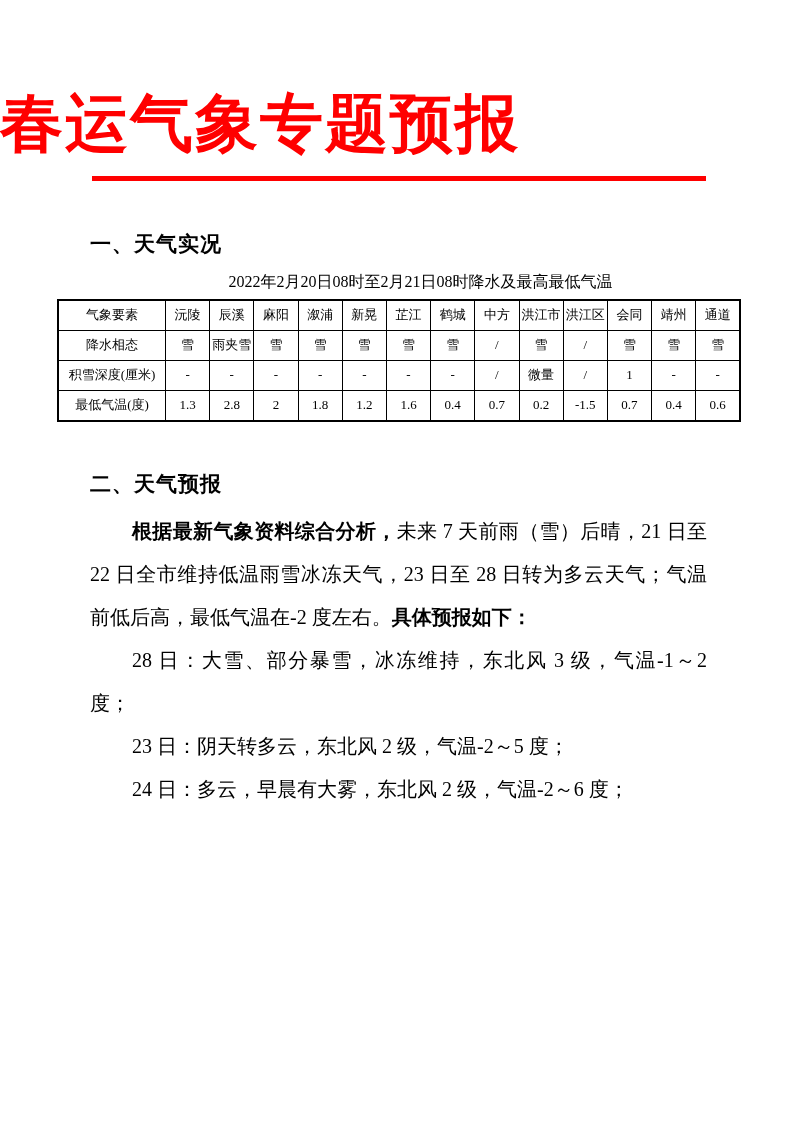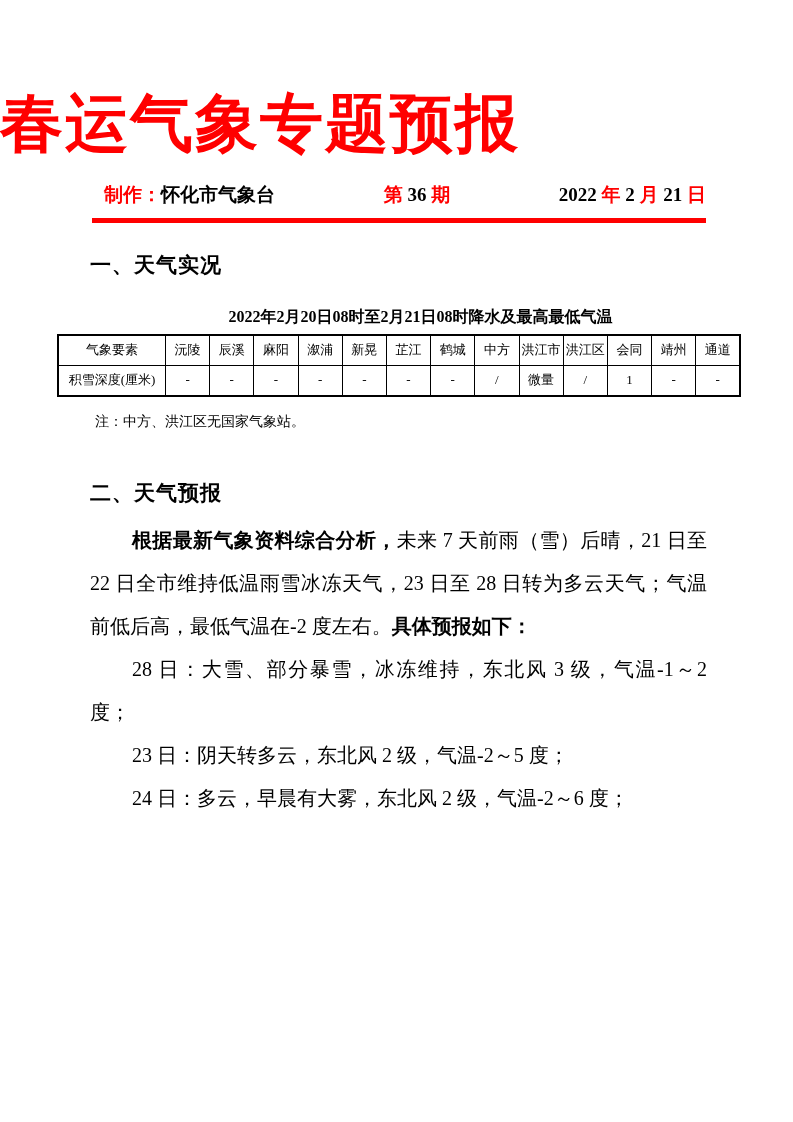--- a/index.html
+++ b/index.html
@@ -32,33 +32,33 @@
     white-space: pre;
   }
   .red { color: var(--accent); }
   .rule {
     height: 5px;
     background: var(--accent);
     margin: 10px 87px 0 92px;
   }
 
   .sec {
-    margin: 28px 0 0 90px;
+    margin: 49px 0 0 90px;
     font-size: 21px;
     font-weight: bold;
     font-family: "Liberation Sans", "DejaVu Sans", sans-serif;
     letter-spacing: 1px;
   }
   .sec2 { margin-top: 48px; }
 
   .tbl-title {
-    margin: 28px 0 0 0;
+    margin: 14px 0 0 0;
     text-align: center;
     font-size: 16px;
-    font-weight: bold;
+    font-weight: normal;
     padding-left: 48px;
   }
   table.wx {
     margin: 6px 0 0 57px;
     width: 684px;
     border-collapse: collapse;
     table-layout: fixed;
     border: 2px solid #000;
   }
   .wx th, .wx td {
@@ -87,25 +87,20 @@
   .body-text p { margin: 0; text-indent: 2.1em; }
   .b { font-weight: bold; }
 </style>
 </head>
 <body>
 
 <div class="page">
 
   <h1 class="doc-title">春运气象专题预报</h1>
 
-  <div class="meta">
-    <span class="meta-item"><span class="red">制作：</span><span>怀化市气象台</span></span>
-    <span class="meta-item"><span class="red">第 </span><span>36</span><span class="red"> 期</span></span>
-    <span class="meta-item"><span>2022 </span><span class="red">年 </span><span>2 </span><span class="red">月 </span><span>21 </span><span class="red">日</span></span>
-  </div>
 
   <div class="rule"></div>
 
   <h2 class="sec">一、天气实况</h2>
 
   <div class="tbl-title">2022年2月20日08时至2月21日08时降水及最高最低气温</div>
 
   <table class="wx">
     <thead>
       <tr>
@@ -120,39 +115,70 @@
           <th>中方</th>
           <th>洪江市</th>
           <th>洪江区</th>
           <th>会同</th>
           <th>靖州</th>
           <th>通道</th>
         </tr>
     </thead>
     <tbody>
         <tr>
+          <th>降水相态</th>
+          <td>雪</td>
+          <td>雨夹雪</td>
+          <td>雪</td>
+          <td>雪</td>
+          <td>雪</td>
+          <td>雪</td>
+          <td>雪</td>
+          <td>/</td>
+          <td>雪</td>
+          <td>/</td>
+          <td>雪</td>
+          <td>雪</td>
+          <td>雪</td>
+        </tr>
+        <tr>
           <th>积雪深度(厘米)</th>
           <td>-</td>
           <td>-</td>
           <td>-</td>
           <td>-</td>
           <td>-</td>
           <td>-</td>
           <td>-</td>
           <td>/</td>
           <td>微量</td>
           <td>/</td>
           <td>1</td>
           <td>-</td>
           <td>-</td>
         </tr>
+        <tr>
+          <th>最低气温(度)</th>
+          <td>1.3</td>
+          <td>2.8</td>
+          <td>2</td>
+          <td>1.8</td>
+          <td>1.2</td>
+          <td>1.6</td>
+          <td>0.4</td>
+          <td>0.7</td>
+          <td>0.2</td>
+          <td>-1.5</td>
+          <td>0.7</td>
+          <td>0.4</td>
+          <td>0.6</td>
+        </tr>
       </tbody>
   </table>
 
-  <div class="note">注：中方、洪江区无国家气象站。</div>
 
   <h2 class="sec sec2">二、天气预报</h2>
 
   <div class="body-text">
     <p><span class="b">根据最新气象资料综合分析，</span><span>未来 7 天前雨（雪）后晴，21 日至 22 日全市维持低温雨雪冰冻天气，23 日至 28 日转为多云天气；气温前低后高，最低气温在-2 度左右。</span><span class="b">具体预报如下：</span></p>
     <p>28 日：大雪、部分暴雪，冰冻维持，东北风 3 级，气温-1～2 度；</p>
     <p>23 日：阴天转多云，东北风 2 级，气温-2～5 度；</p>
     <p>24 日：多云，早晨有大雾，东北风 2 级，气温-2～6 度；</p>
   </div>
 

